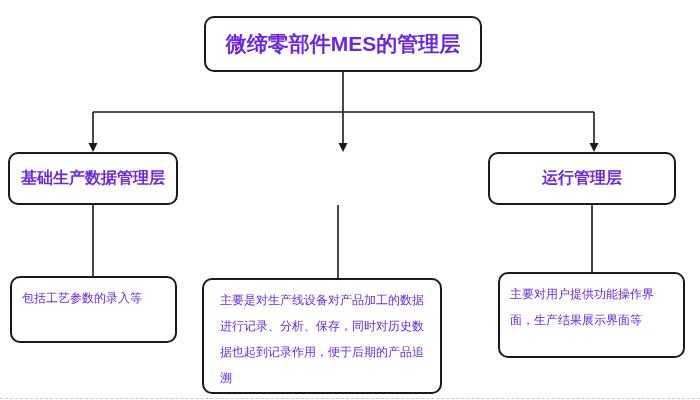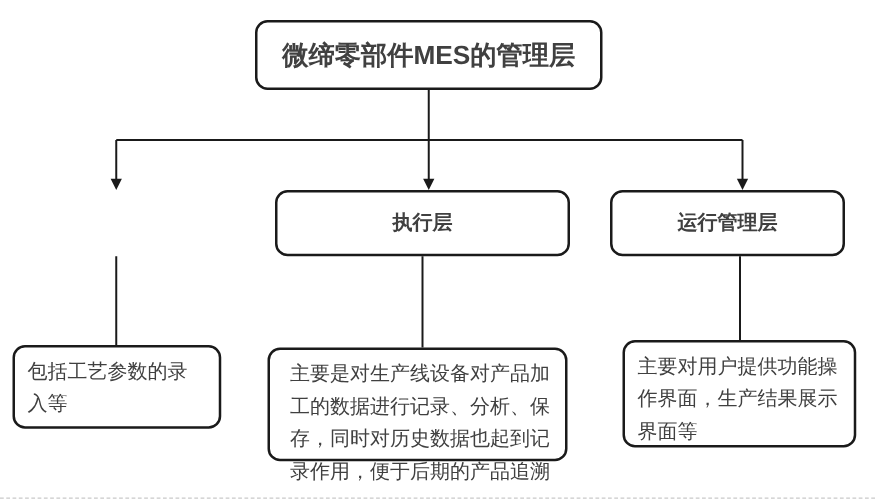--- a/index.html
+++ b/index.html
@@ -3,21 +3,21 @@
 <meta charset="utf-8">
 <style>
   * { margin: 0; padding: 0; box-sizing: border-box; }
   html, body { background: #ffffff; }
   .canvas {
     position: relative;
     width: 700px;
     height: 400px;
     background: #ffffff;
     font-family: "Liberation Sans", sans-serif;
-    color: #404040;
+    color: #6d28d9;
     overflow: hidden;
   }
   .connectors {
     position: absolute;
     left: 0; top: 0;
     width: 700px; height: 400px;
     pointer-events: none;
   }
   .node {
     position: absolute;
@@ -38,29 +38,29 @@
   }
   .mid-box {
     top: 152px; height: 53px;
     font-size: 16px;
     font-weight: bold;
   }
   .mid-left   { left: 8px;   width: 170px; }
   .mid-center { left: 220px; width: 236px; }
   .mid-right  { left: 488px; width: 188px; }
   .desc-box {
-    font-size: 16px;
+    font-size: 12px;
     font-weight: 400;
     line-height: 26px;
     padding: 7px 10px;
     text-align: left;
     letter-spacing: 0;
   }
   .desc-left   { left: 10px;  top: 276px; width: 167px; height: 67px; }
-  .desc-center { left: 214px; top: 278px; width: 240px; height: 91px; padding-left: 16px; }
+  .desc-center { left: 202px; top: 278px; width: 240px; height: 116px; padding-left: 16px; }
   .desc-right  { left: 498px; top: 272px; width: 187px; height: 86px; }
   .page-edge {
     position: absolute;
     left: 0; right: 0; bottom: 1px;
     border-bottom: 1px dashed #c9c9c9;
   }
 </style>
 </head>
 <body>
 
@@ -82,22 +82,22 @@
 
     <line x1="93" y1="205" x2="93" y2="276" stroke="#1a1a1a" stroke-width="1.6"></line>
     <line x1="338" y1="205" x2="338" y2="278" stroke="#1a1a1a" stroke-width="1.6"></line>
     <line x1="592" y1="205" x2="592" y2="272" stroke="#1a1a1a" stroke-width="1.6"></line>
   </svg>
 
   <div class="node centered title-box">
     <span>微缔零部件MES的管理层</span>
   </div>
 
-  <div class="node centered mid-box mid-center">
-    <span>执行层</span>
+  <div class="node centered mid-box mid-left">
+    <span>基础生产数据管理层</span>
   </div>
   <div class="node centered mid-box mid-right">
     <span>运行管理层</span>
   </div>
 
   <div class="node desc-box desc-left">
     <span>包括工艺参数的录入等</span>
   </div>
   <div class="node desc-box desc-center">
     <span>主要是对生产线设备对产品加工的数据进行记录、分析、保存，同时对历史数据也起到记录作用，便于后期的产品追溯</span>

